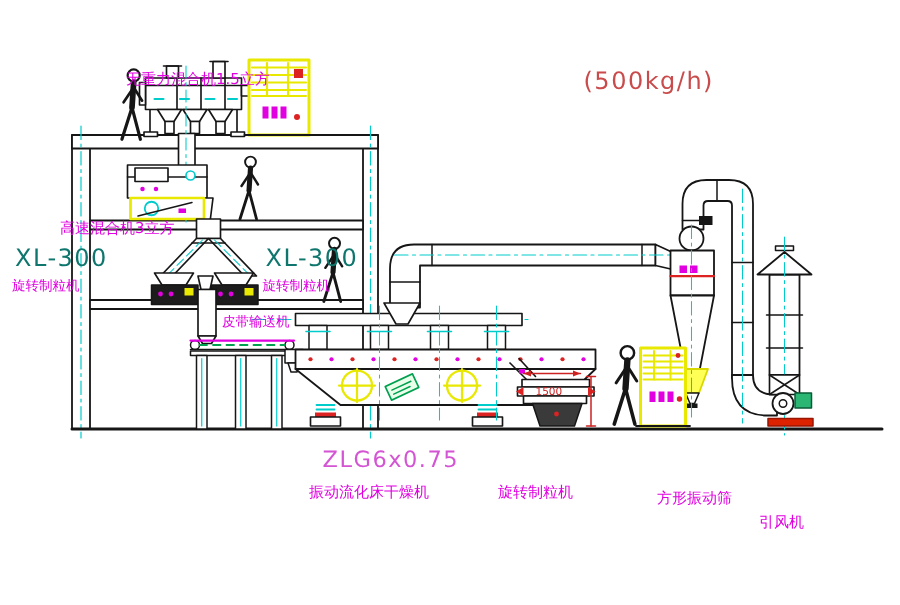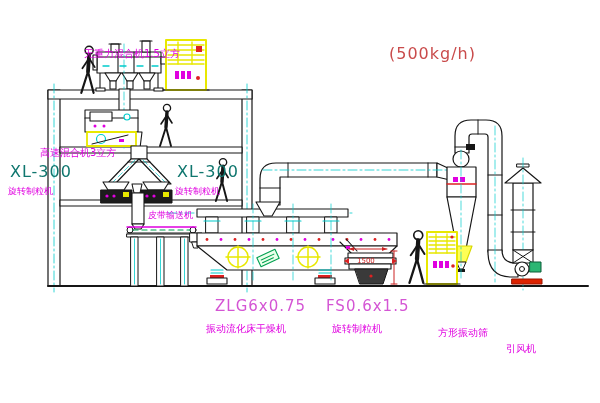--- a/index.html
+++ b/index.html
@@ -343,19 +343,18 @@
 
   <div class="lbl t-model cyan" style="left:177px;top:164px;">XL-300</div>
   <div class="lbl t-sm magenta" style="left:175px;top:187px;">旋转制粒机</div>
 
   <div class="lbl t-sm magenta" style="left:128px;top:211px;margin-left:20px;">皮带输送机</div>
 
   <div class="lbl t-xs magenta" style="left:206px;top:288px;">振动流化床干燥机</div>
   <div class="lbl t-model-sm magenta-lt" style="left:215px;top:299px;">ZLG6x0.75</div>
 
   <div class="lbl t-xs magenta" style="left:332px;top:288px;">旋转制粒机</div>
-  <div class="lbl t-model-sm magenta-lt" style="left:326px;top:299px;">FS0.6x1.5</div>
 
   <div class="lbl t-xs magenta" style="left:438px;top:292px;">方形振动筛</div>
   <div class="lbl t-xs magenta" style="left:506px;top:308px;">引风机</div>
 
   <div class="lbl t-dim" style="left:357px;top:242px;">1500</div>
 </div>
 
 </body></html>

